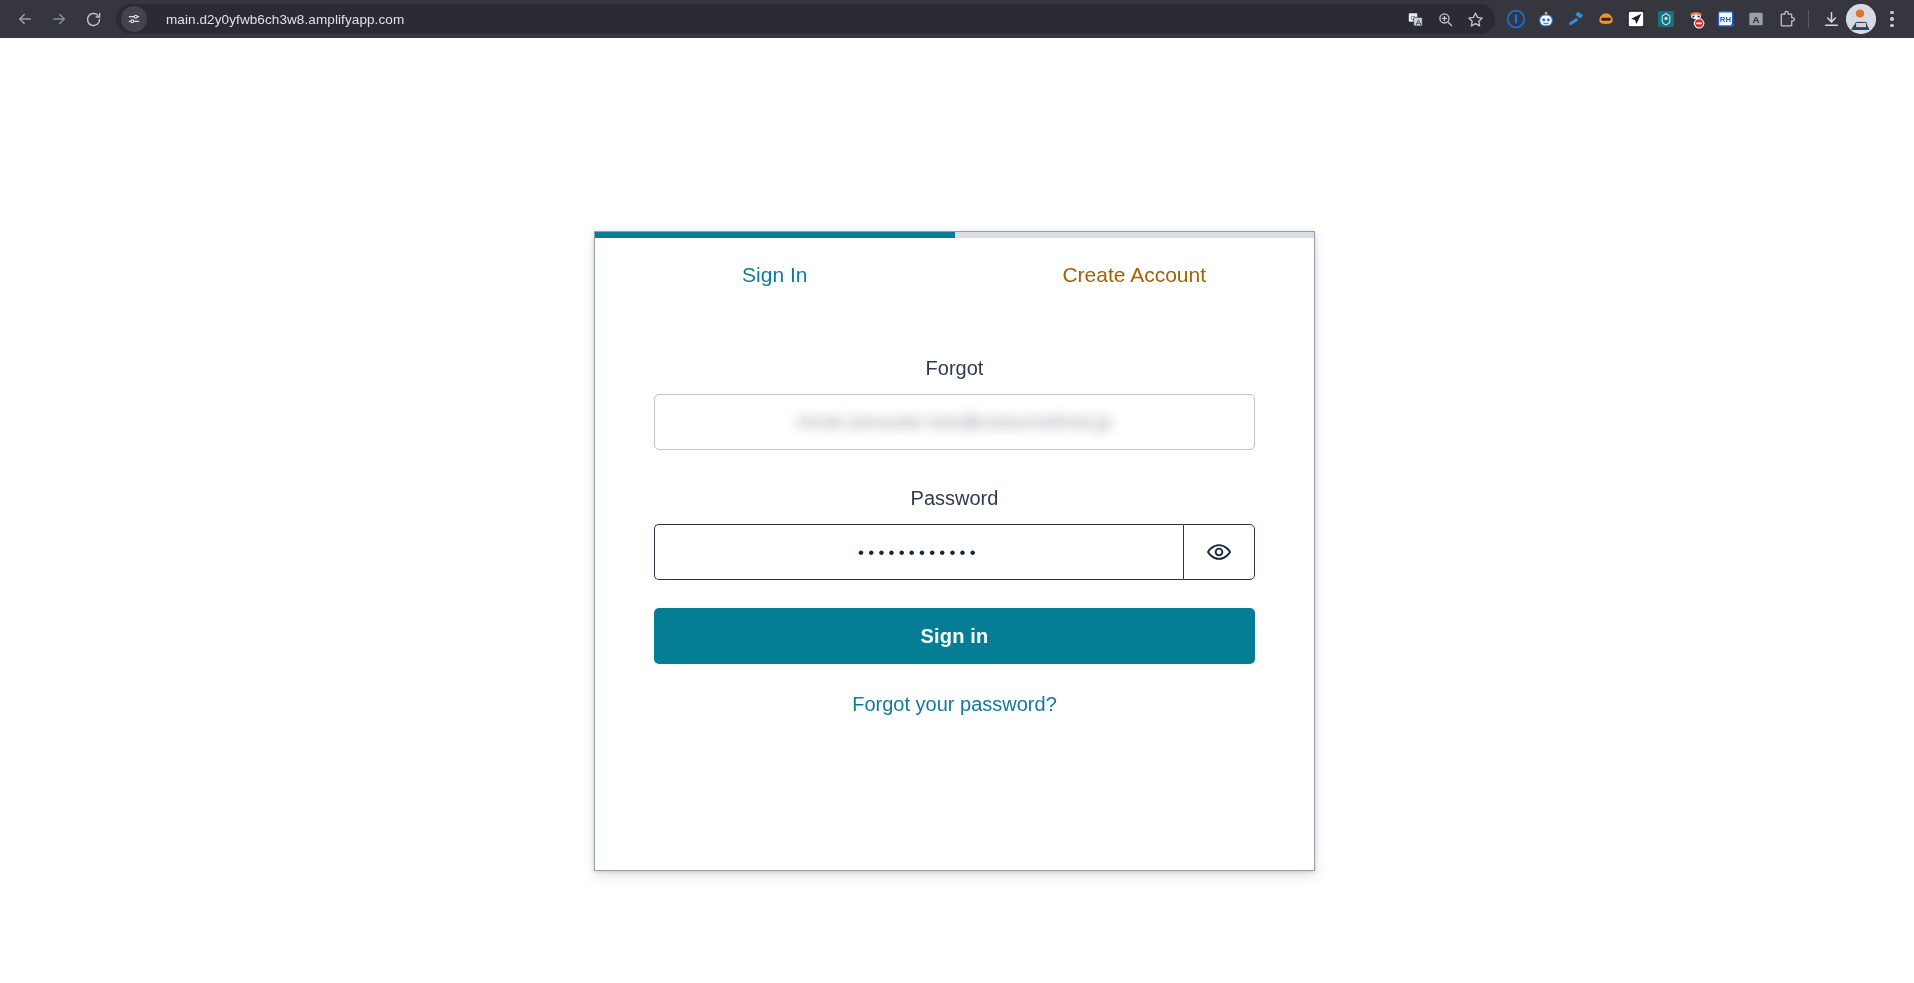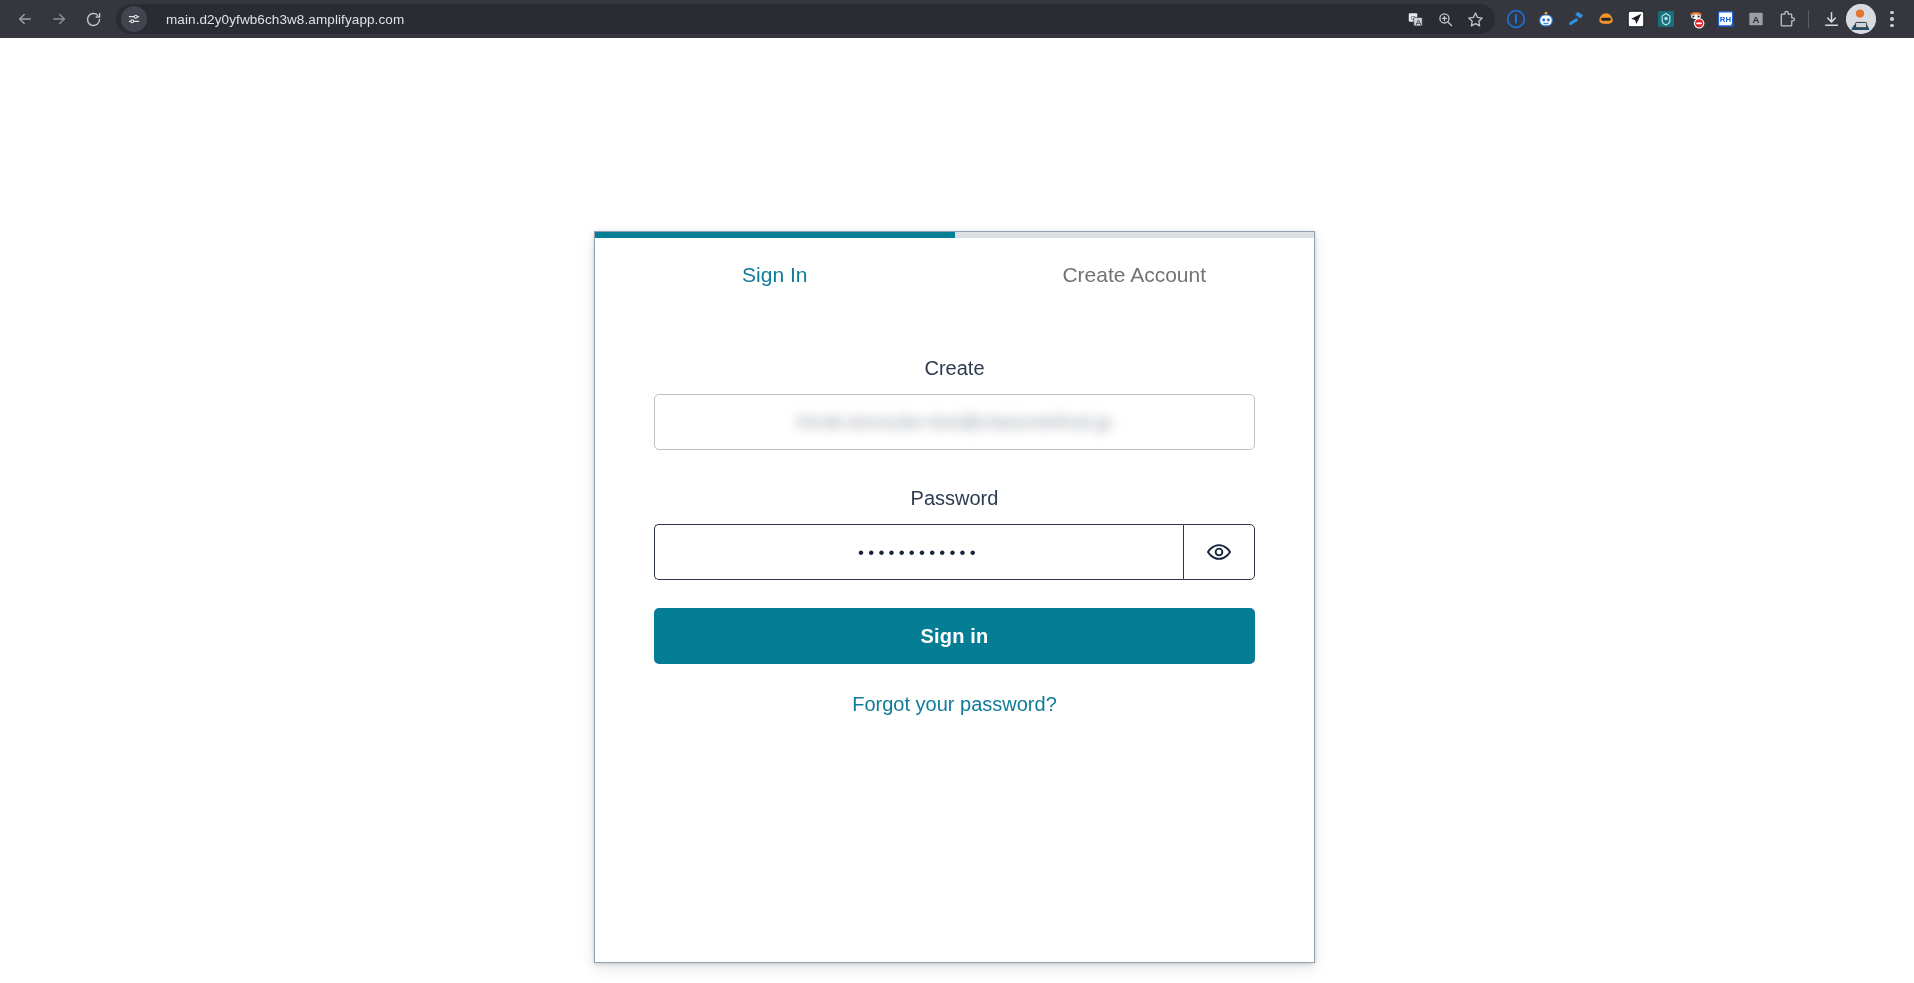--- a/index.html
+++ b/index.html
@@ -141,21 +141,21 @@
     height: 945px;
     background: #ffffff;
     position: relative;
   }
 
   .auth-card {
     position: absolute;
     left: 594px;
     top: 193px;
     width: 721px;
-    height: 732px;
+    height: 640px;
     background: #ffffff;
     border: 1px solid #93a0ae;
     box-shadow: 0 1px 4px rgba(0,0,0,0.16), 0 5px 14px rgba(0,0,0,0.10);
     display: flex;
     flex-direction: column;
   }
 
   .tabbar {
     display: flex;
     width: 100%;
@@ -175,21 +175,21 @@
     padding-top: 6px;
   }
   .tab .tab-top {
     position: absolute;
     top: 0; left: 0; right: 0;
     height: 6px;
   }
   .tab-active .tab-top { background: #047d95; }
   .tab-inactive .tab-top { background: #dcdfe3; }
   .tab-active  { color: #0e7c99; }
-  .tab-inactive { color: #737373; }
+  .tab-inactive { color: #a16207; }
   .tab-label { line-height: 1; }
 
   .card-form {
     flex: 1 1 auto;
     display: flex;
     flex-direction: column;
     align-items: center;
     padding: 0 59px;
   }
 
@@ -466,21 +466,21 @@
         <span class="tab-label">Sign In</span>
       </div>
       <div class="tab tab-inactive">
         <div class="tab-top"></div>
         <span class="tab-label">Create Account</span>
       </div>
     </div>
 
     <div class="card-form">
 
-      <div class="field-label email-label">Create</div>
+      <div class="field-label email-label">Forgot</div>
       <div class="text-input">
         <span class="email-value">hiroki.kensuke-test@classmethod.jp</span>
       </div>
 
       <div class="field-label password-label">Password</div>
       <div class="password-row">
         <div class="password-box">
           <span class="password-dots">••••••••••••</span>
         </div>
         <div class="password-toggle">

